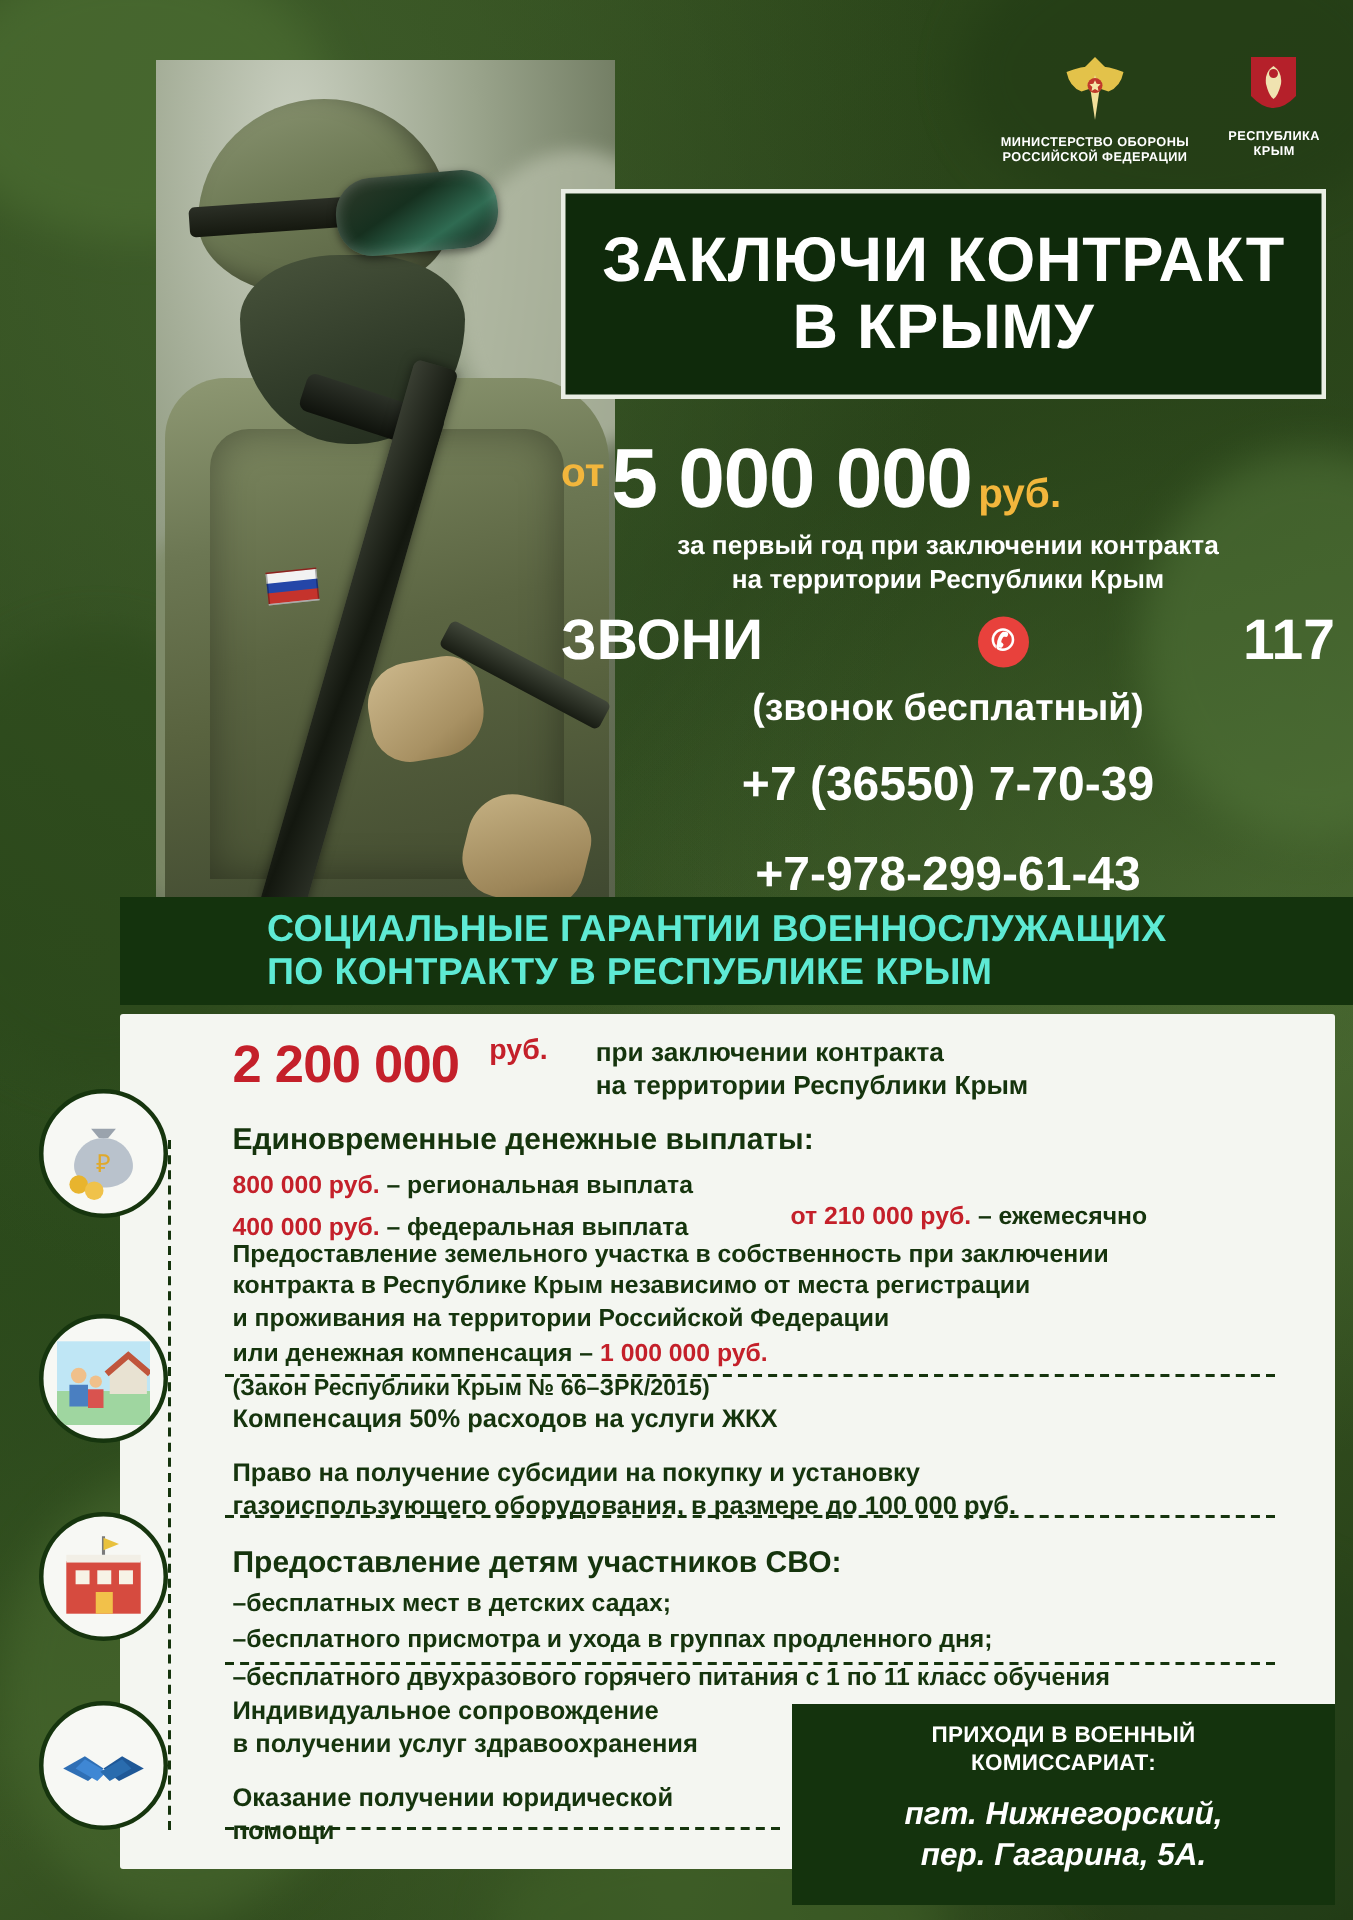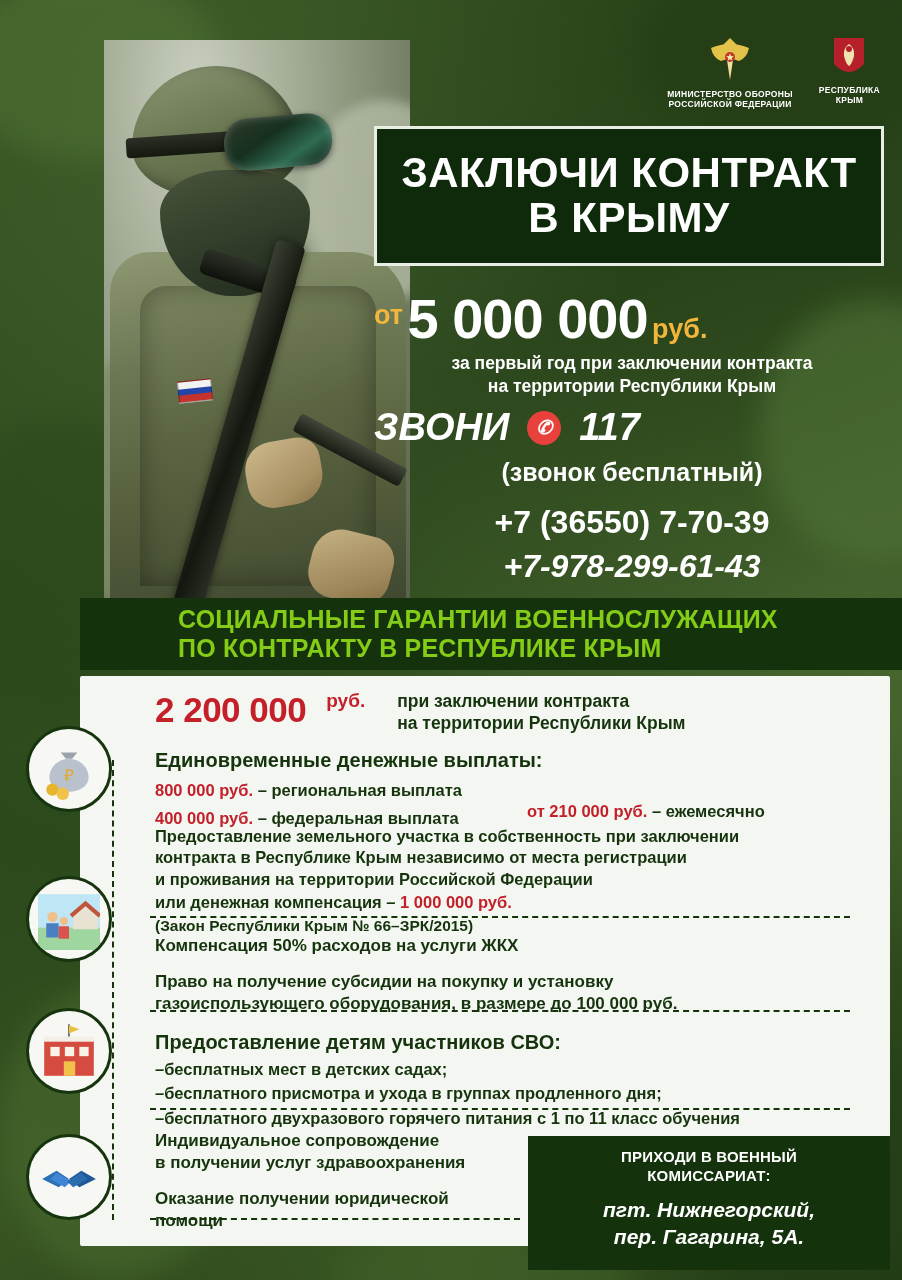--- a/index.html
+++ b/index.html
@@ -165,47 +165,47 @@
     color: #f2b63c; font-weight: bold; font-size: 27px;
   }
   .price-note {
     position: absolute; left: 374px; top: 352px; width: 516px;
     color: #fff; font-weight: bold; font-size: 17.5px; line-height: 1.32;
     text-align: center; white-space: pre-line;
   }
   .call-row {
     position: absolute; left: 374px; top: 406px; width: 516px;
     text-align: center; color: #fff; font-weight: bold; font-size: 38px;
-    display: flex; align-items: center; justify-content: flex-start; gap: 18px; font-style: italic;
+    display: flex; align-items: center; justify-content: space-between; gap: 4px;
   }
   .phone-circle {
     width: 34px; height: 34px; border-radius: 50%;
     background: #e8413c; color: #fff;
     display: inline-flex; align-items: center; justify-content: center;
     font-size: 19px; line-height: 1;
   }
   .free-note {
     position: absolute; left: 374px; top: 458px; width: 516px;
     text-align: center; color: #fff; font-weight: bold; font-size: 25px;
   }
   .tel {
     position: absolute; width: 516px; left: 374px;
     text-align: center; color: #fff; font-weight: bold; font-size: 32px;
   }
   .tel1 { top: 504px; }
-  .tel2 { top: 548px; font-style: italic; }
+  .tel2 { top: 564px; }
 
   
   .banner {
     position: absolute; left: 80px; top: 598px; width: 822px; height: 72px;
     background: #14330d;
     display: flex; align-items: center; padding-left: 98px;
   }
   .banner-text {
-    color: #84cc16; font-weight: bold; font-size: 25px; line-height: 1.18;
+    color: #5eead4; font-weight: bold; font-size: 25px; line-height: 1.18;
     white-space: pre-line; letter-spacing: .2px;
   }
 
   
   .body-card {
     position: absolute; left: 80px; top: 676px; width: 810px; height: 570px;
     background: #f4f6f1;
     border-radius: 2px;
   }
   .icon-col {

